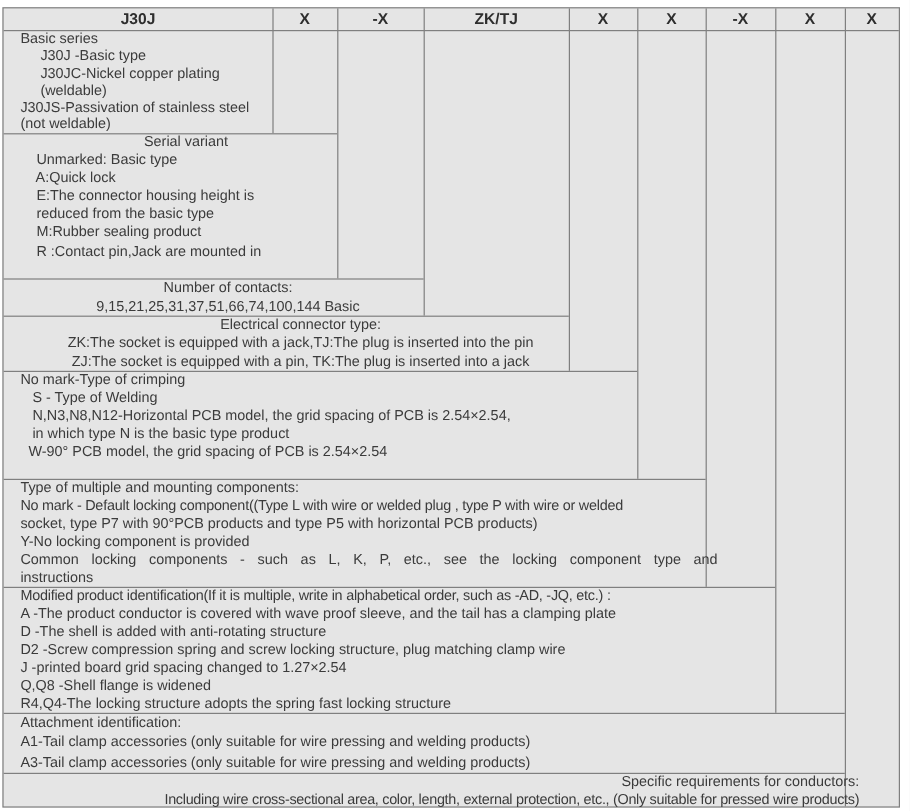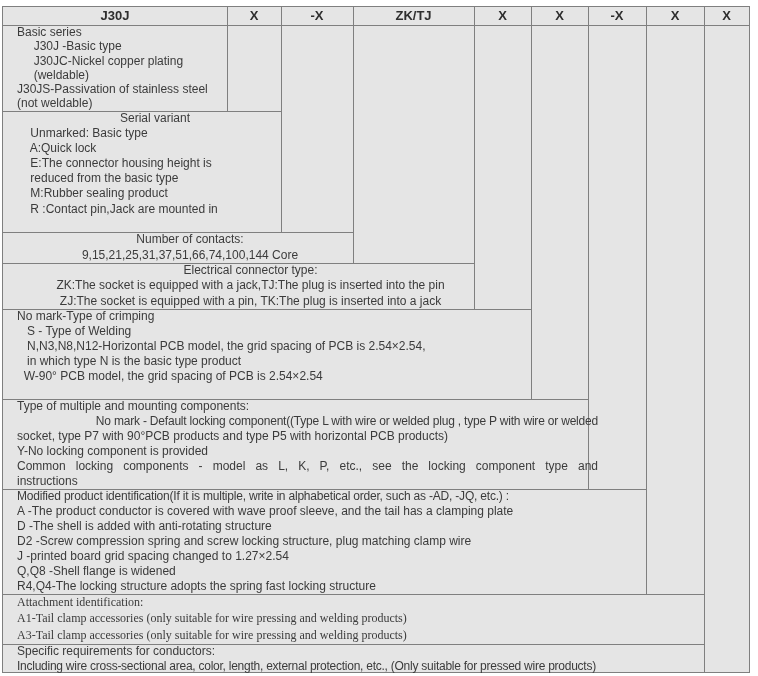--- a/index.html
+++ b/index.html
@@ -58,24 +58,24 @@
   }
   .sec .line{white-space:pre;}
   .sec-title{text-align:center;white-space:pre;}
   #sec-basic{left:0;top:18px;width:224px;height:86px;line-height:14.3px;}
   #sec-serial{left:0;top:104px;width:278px;height:121px;line-height:15.1px;}
   #sec-contacts{left:0;top:225px;width:350px;height:31px;line-height:15.5px;text-align:center;padding-left:0;}
   #sec-electrical{left:0;top:256px;width:471px;height:46px;line-height:15.3px;text-align:center;padding-left:0;}
   #sec-contact-end{left:0;top:302px;width:528px;height:90px;line-height:15px;}
   #sec-locking{left:0;top:392px;width:585px;height:90px;line-height:15px;padding-right:2px;}
   #sec-modified{left:0;top:482px;width:643px;height:105px;line-height:15px;}
-  #sec-attachment{left:0;top:587px;width:701px;height:50px;line-height:16.3px;font-family:Liberation Serif, serif;}
-  #sec-conductor{left:0;top:637px;width:701px;height:29px;line-height:14.5px;}
-  
-  #sec-locking .lines .line:nth-child(2){letter-spacing:-0.2px;text-align:right;}
+  #sec-attachment{left:0;top:587px;width:701px;height:50px;line-height:16.3px;}
+  #sec-conductor{left:0;top:637px;width:701px;height:29px;line-height:14.5px;text-align:right;}
+  
+  #sec-locking .lines .line:nth-child(2){letter-spacing:-0.2px;}
   #sec-locking .lines .line:nth-child(5){
     text-align:justify;text-align-last:justify;text-justify:inter-word;white-space:normal;
   }
   #sec-modified .lines .line:nth-child(1){letter-spacing:-0.2px;}
   #sec-conductor .lines .line:nth-child(2){letter-spacing:-0.25px;}
 </style>
 </head>
 <body>
 
 <div class="tbl">
@@ -128,21 +128,21 @@
         <div class="line">    E:The connector housing height is</div>
         <div class="line">    reduced from the basic type</div>
         <div class="line">    M:Rubber sealing product</div>
         <div class="line">    R :Contact pin,Jack are mounted in</div>
       </div>
   </div>
 
   <div class="sec" id="sec-contacts">
     <div class="sec-title">Number of contacts:</div>
     <div class="lines">
-        <div class="line">9,15,21,25,31,37,51,66,74,100,144 Core</div>
+        <div class="line">9,15,21,25,31,37,51,66,74,100,144 Basic</div>
       </div>
   </div>
 
   <div class="sec" id="sec-electrical">
     <div class="sec-title">Electrical connector type:</div>
     <div class="lines">
         <div class="line">ZK:The socket is equipped with a jack,TJ:The plug is inserted into the pin</div>
         <div class="line">ZJ:The socket is equipped with a pin, TK:The plug is inserted into a jack</div>
       </div>
   </div>
@@ -156,21 +156,21 @@
         <div class="line">  W-90° PCB model, the grid spacing of PCB is 2.54×2.54</div>
       </div>
   </div>
 
   <div class="sec" id="sec-locking">
     <div class="lines">
         <div class="line">Type of multiple and mounting components:</div>
         <div class="line">No mark - Default locking component((Type L with wire or welded plug , type P with wire or welded</div>
         <div class="line">socket, type P7 with 90°PCB products and type P5 with horizontal PCB products)</div>
         <div class="line">Y-No locking component is provided</div>
-        <div class="line">Common locking components - model as L, K, P, etc., see the locking component type and</div>
+        <div class="line">Common locking components - such as L, K, P, etc., see the locking component type and</div>
         <div class="line">instructions</div>
       </div>
   </div>
 
   <div class="sec" id="sec-modified">
     <div class="lines">
         <div class="line">Modified product identification(If it is multiple, write in alphabetical order, such as -AD, -JQ, etc.) :</div>
         <div class="line">A -The product conductor is covered with wave proof sleeve, and the tail has a clamping plate</div>
         <div class="line">D -The shell is added with anti-rotating structure</div>
         <div class="line">D2 -Screw compression spring and screw locking structure, plug matching clamp wire</div>

